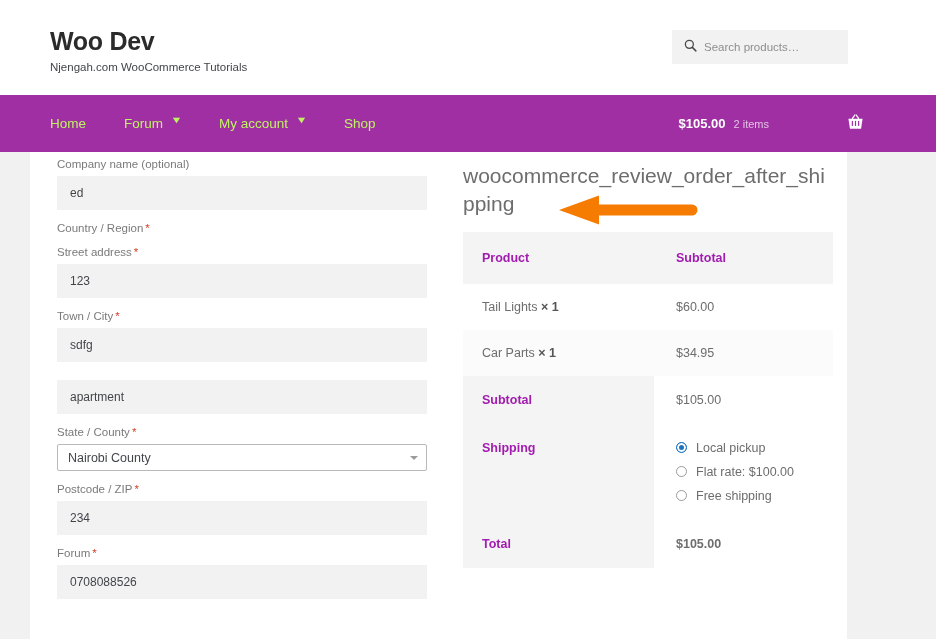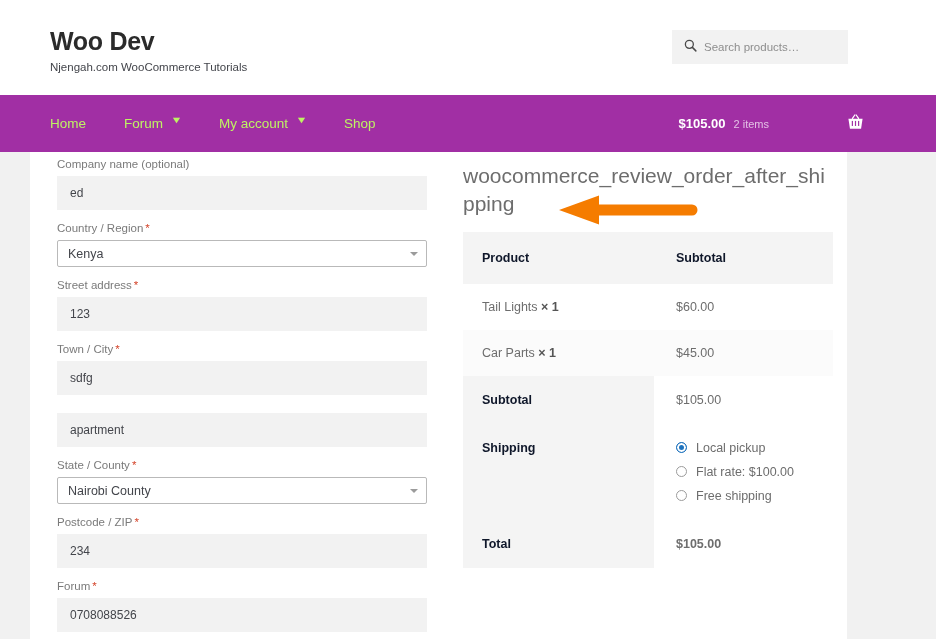--- a/index.html
+++ b/index.html
@@ -221,21 +221,21 @@
   
   .order-table {
     width: 370px;
     margin-left: 6px;
     border-collapse: collapse;
     font-size: 12.5px;
   }
   .order-table th {
     text-align: left;
     font-weight: bold;
-    color: #0f172a;
+    color: #a21caf;
     background: #f4f4f4;
     padding: 19px 0 19px 19px;
     font-size: 12.5px;
   }
   .order-table th.col-amount,
   .order-table td.col-amount { padding-left: 22px; }
   .order-table td {
     padding: 16px 0 16px 19px;
     color: #6d6d6d;
     vertical-align: top;
@@ -346,24 +346,20 @@
 
       <div class="field">
         <label class="field-label">Company name (optional)</label>
         <input class="text-input" type="text" value="ed" style="">
       </div>
 
       <div class="field">
         <label class="field-label">
           <span>Country / Region</span><span class="req">*</span>
         </label>
-        <div class="select-box">
-          <span>Kenya</span>
-          <span class="select-arrow"></span>
-        </div>
       </div>
 
       <div class="field">
         <label class="field-label">
           <span>Street address</span><span class="req">*</span>
         </label>
         <input class="text-input" type="text" value="123" style="">
       </div>
 
       <div class="field">
@@ -428,21 +424,21 @@
               <span>Tail Lights</span>
               <span class="qty">× 1</span>
             </td>
             <td class="col-amount">$60.00</td>
           </tr>
           <tr class="row-alt">
             <td>
               <span>Car Parts</span>
               <span class="qty">× 1</span>
             </td>
-            <td class="col-amount">$45.00</td>
+            <td class="col-amount">$34.95</td>
           </tr>
         </tbody>
         <tfoot>
           <tr>
             <th>Subtotal</th>
             <td class="subtotal-amount">$105.00</td>
           </tr>
           <tr>
             <th>Shipping</th>
             <td>

